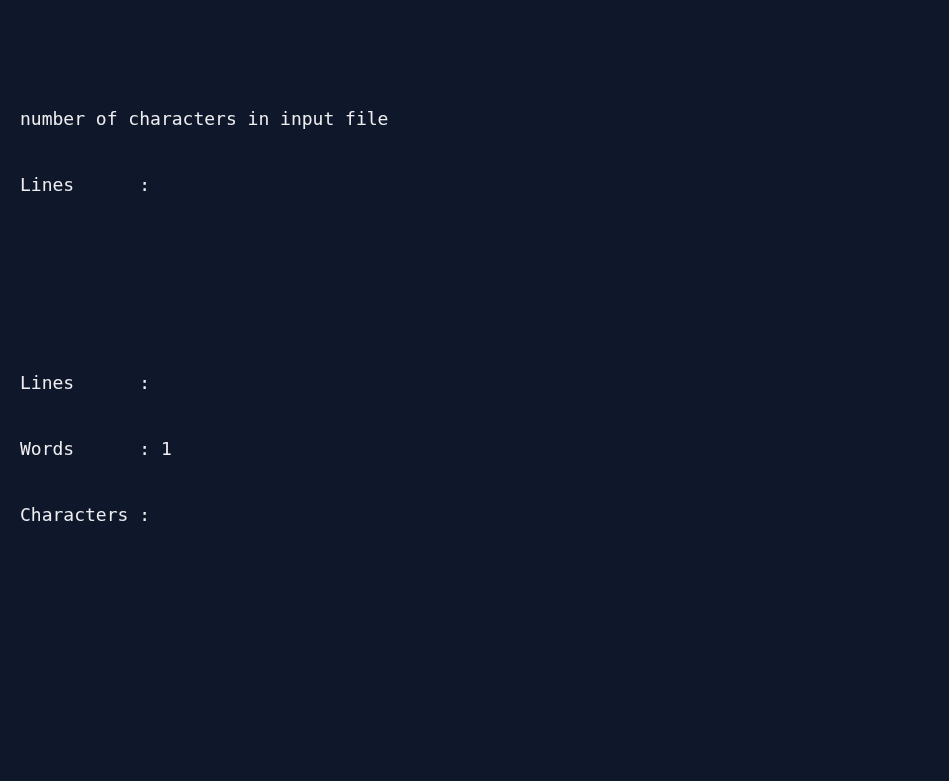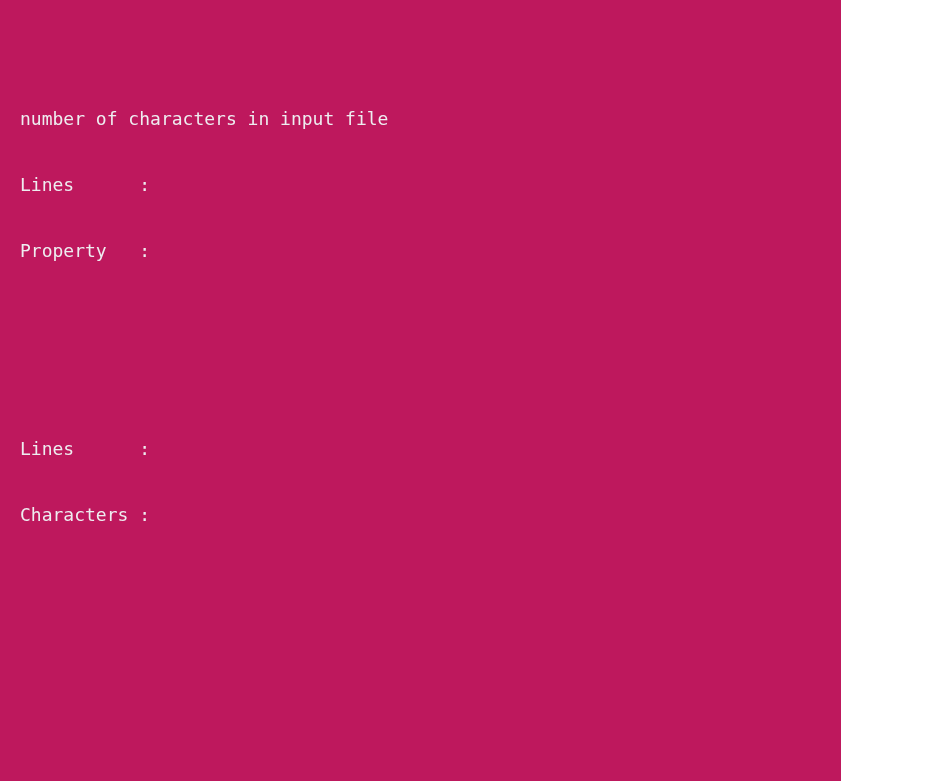--- a/index.html
+++ b/index.html
@@ -4,46 +4,46 @@
 <style>
   html, body {
     margin: 0;
     padding: 0;
     width: 949px;
     height: 781px;
     overflow: hidden;
   }
   .ps-window {
     box-sizing: border-box;
-    width: 841px;
+    width: 949px;
     height: 781px;
-    background: #be185d;
+    background: #0f172a;
     padding: 20px;
     font-family: "Lucida Console", "Consolas", monospace;
     font-size: 18px;
     line-height: 22px;
     color: #eeedf0;
     white-space: pre;
   }
   .block {
     margin-bottom: 22px;
   }
 </style>
 </head>
 <body>
 
 <div class="ps-window">
   <div class="block">
     <div>number of characters in input file</div>
     <div class="row"><span>Lines      :</span></div>
-    <div class="row"><span>Property   :</span></div>
   </div>
 
   <div class="block">
     <div class="row"><span>Lines      :</span></div>
+    <div class="row"><span>Words      : 1</span></div>
     <div class="row"><span>Characters :</span></div>
     
   </div>
 
   
 
   
 
   
 </div>

